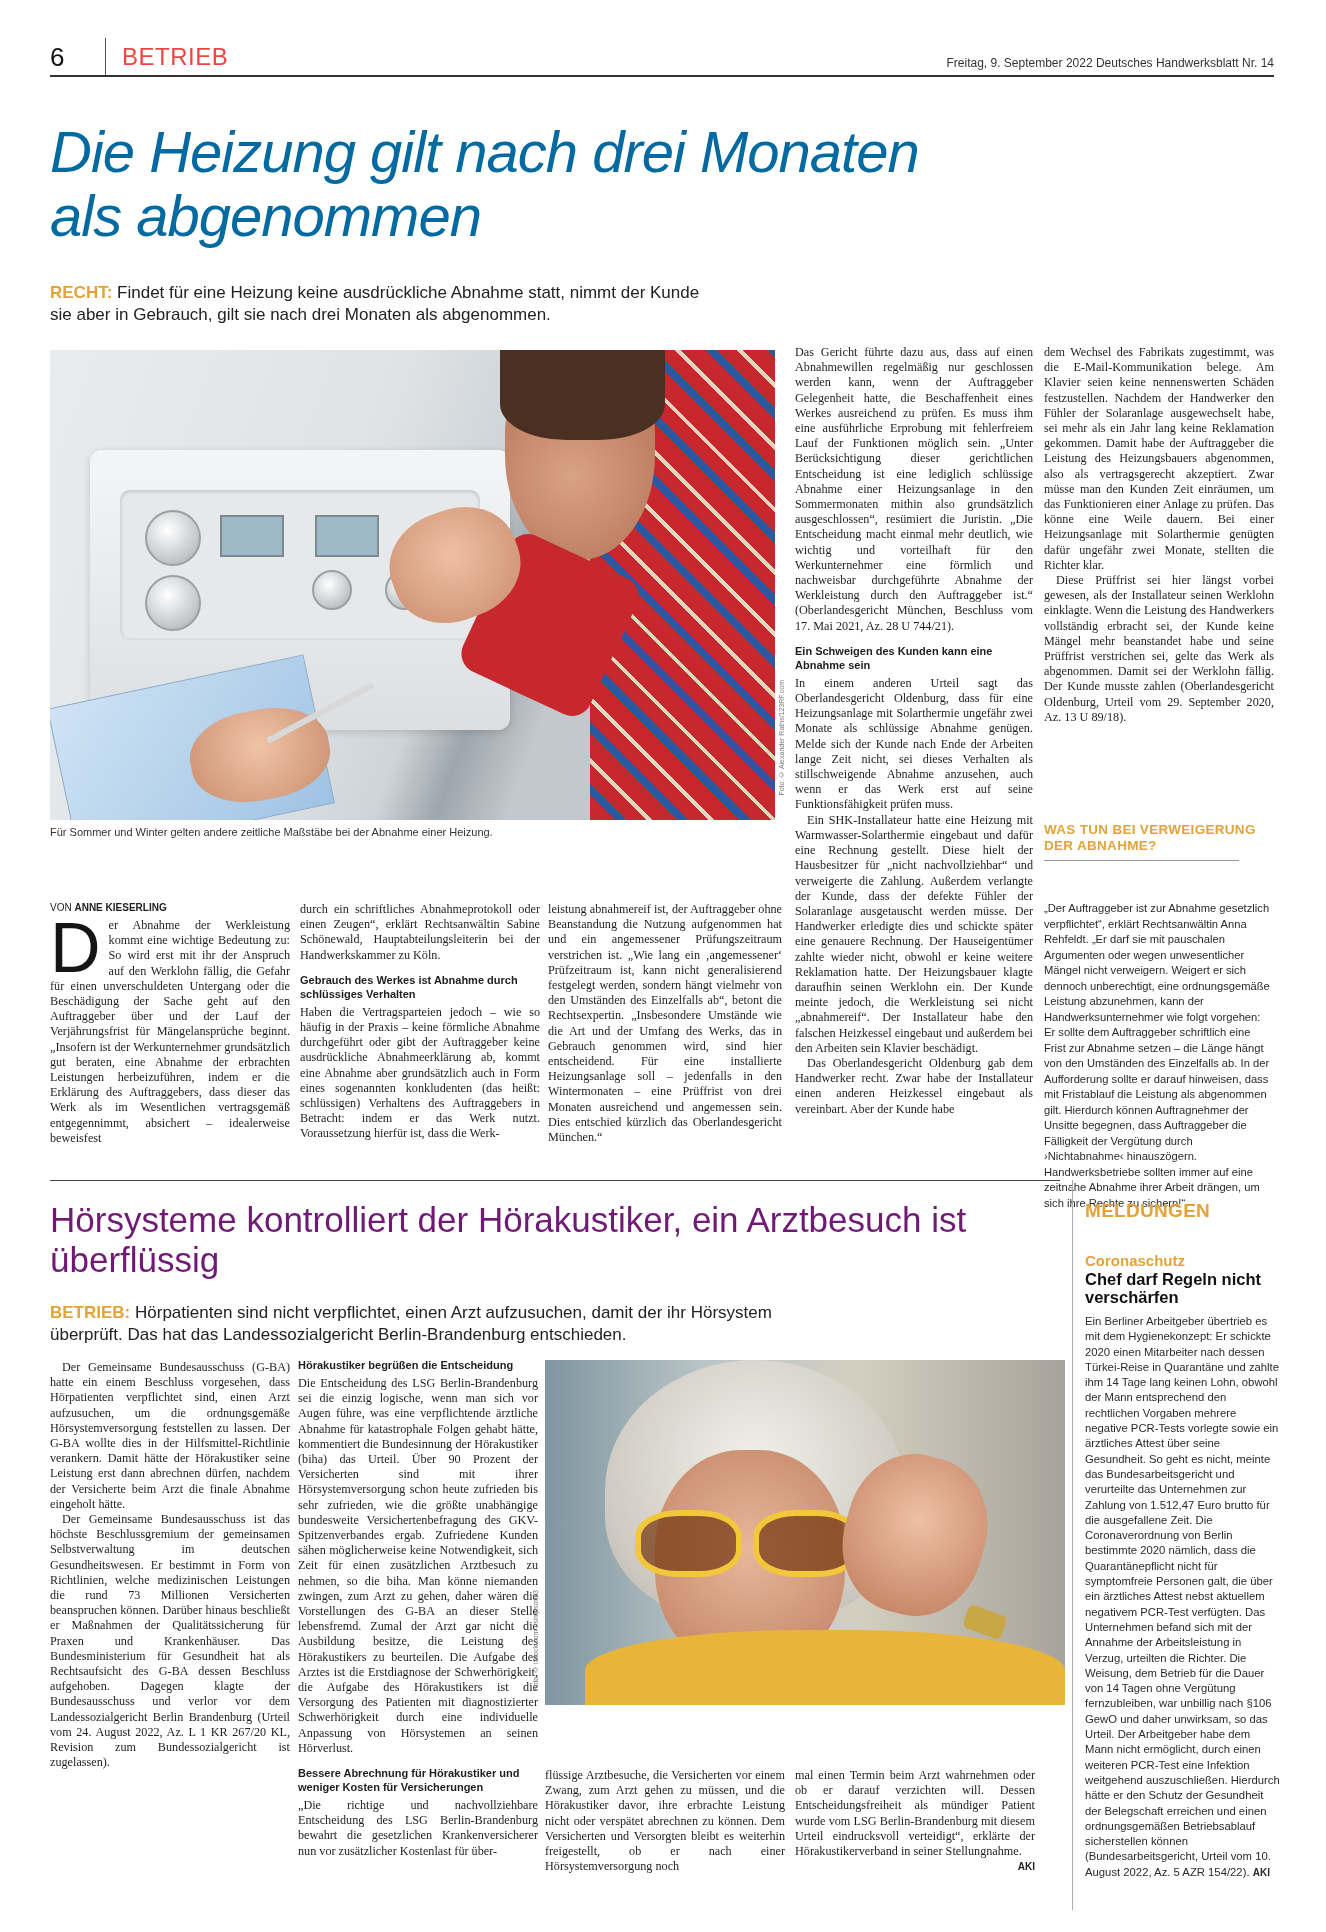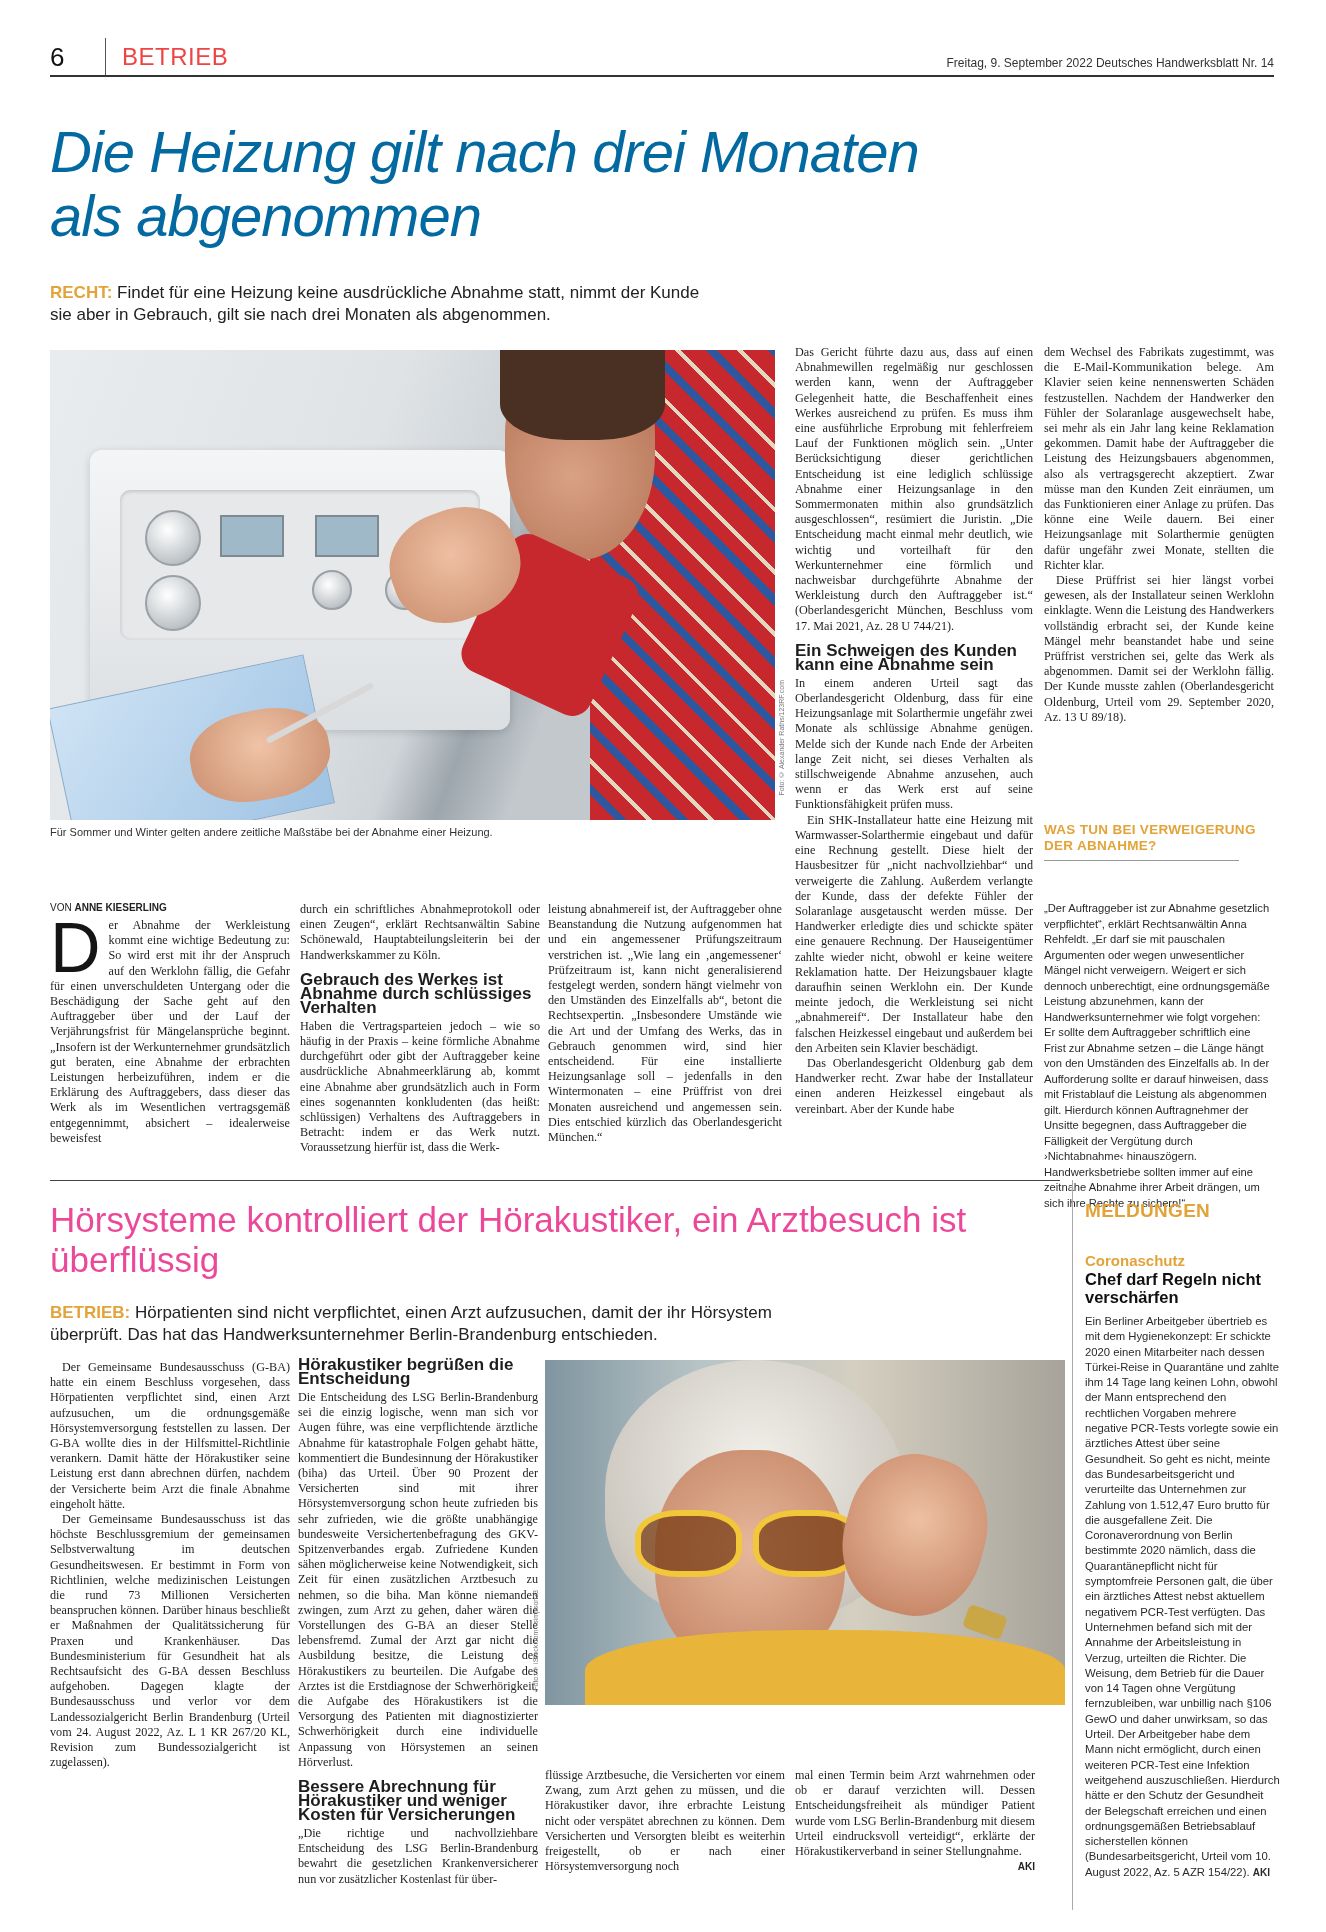--- a/index.html
+++ b/index.html
@@ -39,39 +39,39 @@
   #credit1 { left:778px; top:680px; font-size:7px; color:#777; font-family:"Liberation Sans",sans-serif; writing-mode:vertical-rl; transform:rotate(180deg); }
   #caption1 { left:50px; top:826px; font-size:11px; color:#333; font-family:"Liberation Sans",sans-serif; }
 
   
   #byline { left:50px; top:902px; font-size:10px; font-family:"Liberation Sans",sans-serif; color:#222; }
   #byline b { font-weight:bold; }
 
   .col { position:absolute; font-family:"Liberation Serif","DejaVu Serif",serif; font-size:12.2px; line-height:15.2px; text-align:justify; color:#1e1e1e; hyphens:auto; }
   .col p { margin:0; text-indent:12px; }
   .col p.noind { text-indent:0; }
-  .col h4 { margin:10px 0 4px 0; font-family:"Liberation Sans","DejaVu Sans",sans-serif; font-size:17px; line-height:14px; font-weight:bold; color:#1e1e1e; text-align:left; }
+  .col h4 { margin:10px 0 4px 0; font-family:"Liberation Sans","DejaVu Sans",sans-serif; font-size:11px; line-height:14px; font-weight:bold; color:#1e1e1e; text-align:left; }
   .dropcap { float:left; font-family:"Liberation Sans",sans-serif; font-size:70px; line-height:56px; margin:2px 8px 0 0; color:#151515; }
 
   #c1a { left:50px; top:918px; width:240px; }
   #c1b { left:300px; top:902px; width:240px; }
   #c1c { left:548px; top:902px; width:234px; }
   #c1d { left:795px; top:345px; width:238px; }
   #c1e { left:1044px; top:345px; width:230px; }
 
   
   #box-title { left:1044px; top:822px; width:230px; font-family:"Liberation Sans",sans-serif; font-weight:bold; font-size:13.5px; line-height:16px; color:#e2a43a; letter-spacing:0.3px; }
   #box-rule { left:1044px; top:860px; width:195px; height:1px; background:#999; }
   #box-body { left:1044px; top:870px; width:230px; font-family:"Liberation Sans",sans-serif; font-size:11.2px; line-height:15.5px; color:#2a2a2a;margin-top:31px; }
 
   #mid-rule { left:50px; top:1180px; width:1010px; height:1px; background:#444; }
   #meld-vline { left:1072px; top:1180px; width:1px; height:730px; background:#aaa; }
 
   
-  #h2 { left:50px; top:1200px; width:1000px; font-size:35px; line-height:40px; font-family:"Liberation Sans",sans-serif; color:#ec4899; }
+  #h2 { left:50px; top:1200px; width:1000px; font-size:35px; line-height:40px; font-family:"Liberation Sans",sans-serif; color:#701a75; }
   #dek2 { left:50px; top:1302px; width:760px; }
 
   #c2a { left:50px; top:1360px; width:240px; }
   #c2b { left:298px; top:1358px; width:240px; }
   #c2c { left:545px; top:1768px; width:240px; }
   #c2d { left:795px; top:1768px; width:240px; }
 
   
   #photo2 { left:545px; top:1360px; width:520px; height:345px; overflow:hidden;
     background:linear-gradient(90deg,#7f95a0 0%,#b8c4c6 30%,#d4cfc0 60%,#a7a39a 100%); }
@@ -159,21 +159,21 @@
 <div class="abs" id="box-title">WAS TUN BEI VERWEIGERUNG DER ABNAHME?</div>
 <div class="abs" id="box-rule"></div>
 <div class="abs" id="box-body">„Der Auftraggeber ist zur Abnahme gesetzlich verpflichtet“, erklärt Rechtsanwältin Anna Rehfeldt. „Er darf sie mit pauschalen Argumenten oder wegen unwesentlicher Mängel nicht verweigern. Weigert er sich dennoch unberechtigt, eine ordnungsgemäße Leistung abzunehmen, kann der Handwerksunternehmer wie folgt vorgehen: Er sollte dem Auftraggeber schriftlich eine Frist zur Abnahme setzen – die Länge hängt von den Umständen des Einzelfalls ab. In der Aufforderung sollte er darauf hinweisen, dass mit Fristablauf die Leistung als abgenommen gilt. Hierdurch können Auftragnehmer der Unsitte begegnen, dass Auftraggeber die Fälligkeit der Vergütung durch ›Nichtabnahme‹ hinauszögern. Handwerksbetriebe sollten immer auf eine zeitnahe Abnahme ihrer Arbeit drängen, um sich ihre Rechte zu sichern!“</div>
 
 <div class="abs" id="mid-rule"></div>
 <div class="abs" id="meld-vline"></div>
 
 <h2 class="abs" id="h2" style="margin:0;font-weight:400;">Hörsysteme kontrolliert der Hörakustiker, ein Arztbesuch ist überflüssig</h2>
 <div class="abs dek" id="dek2">
   <span class="kicker">BETRIEB:</span>
-  <span>Hörpatienten sind nicht verpflichtet, einen Arzt aufzusuchen, damit der ihr Hörsystem überprüft. Das hat das Handwerksunternehmer Berlin-Brandenburg entschieden.</span>
+  <span>Hörpatienten sind nicht verpflichtet, einen Arzt aufzusuchen, damit der ihr Hörsystem überprüft. Das hat das Landessozialgericht Berlin-Brandenburg entschieden.</span>
 </div>
 
 <div class="col" id="c2a">
   <p>Der Gemeinsame Bundesausschuss (G-BA) hatte ein einem Beschluss vorgesehen, dass Hörpatienten verpflichtet sind, einen Arzt aufzusuchen, um die ordnungsgemäße Hörsystemversorgung feststellen zu lassen. Der G-BA wollte dies in der Hilfsmittel-Richtlinie verankern. Damit hätte der Hörakustiker seine Leistung erst dann abrechnen dürfen, nachdem der Versicherte beim Arzt die finale Abnahme eingeholt hätte.</p>
   <p>Der Gemeinsame Bundesausschuss ist das höchste Beschlussgremium der gemeinsamen Selbstverwaltung im deutschen Gesundheitswesen. Er bestimmt in Form von Richtlinien, welche medizinischen Leistungen die rund 73 Millionen Versicherten beanspruchen können. Darüber hinaus beschließt er Maßnahmen der Qualitätssicherung für Praxen und Krankenhäuser. Das Bundesministerium für Gesundheit hat als Rechtsaufsicht des G-BA dessen Beschluss aufgehoben. Dagegen klagte der Bundesausschuss und verlor vor dem Landessozialgericht Berlin Brandenburg (Urteil vom 24. August 2022, Az. L 1 KR 267/20 KL, Revision zum Bundessozialgericht ist zugelassen).</p>
 </div>
 <div class="col" id="c2b">
   <h4 style="margin-top:0;">Hörakustiker begrüßen die Entscheidung</h4>
   <p class="noind">Die Entscheidung des LSG Berlin-Brandenburg sei die einzig logische, wenn man sich vor Augen führe, was eine verpflichtende ärztliche Abnahme für katastrophale Folgen gehabt hätte, kommentiert die Bundesinnung der Hörakustiker (biha) das Urteil. Über 90 Prozent der Versicherten sind mit ihrer Hörsystemversorgung schon heute zufrieden bis sehr zufrieden, wie die größte unabhängige bundesweite Versichertenbefragung des GKV-Spitzenverbandes ergab. Zufriedene Kunden sähen möglicherweise keine Notwendigkeit, sich Zeit für einen zusätzlichen Arztbesuch zu nehmen, so die biha. Man könne niemanden zwingen, zum Arzt zu gehen, daher wären die Vorstellungen des G-BA an dieser Stelle lebensfremd. Zumal der Arzt gar nicht die Ausbildung besitze, die Leistung des Hörakustikers zu beurteilen. Die Aufgabe des Arztes ist die Erstdiagnose der Schwerhörigkeit, die Aufgabe des Hörakustikers ist die Versorgung des Patienten mit diagnostizierter Schwerhörigkeit durch eine individuelle Anpassung von Hörsystemen an seinen Hörverlust.</p>
   <h4>Bessere Abrechnung für Hörakustiker und weniger Kosten für Versicherungen</h4>

